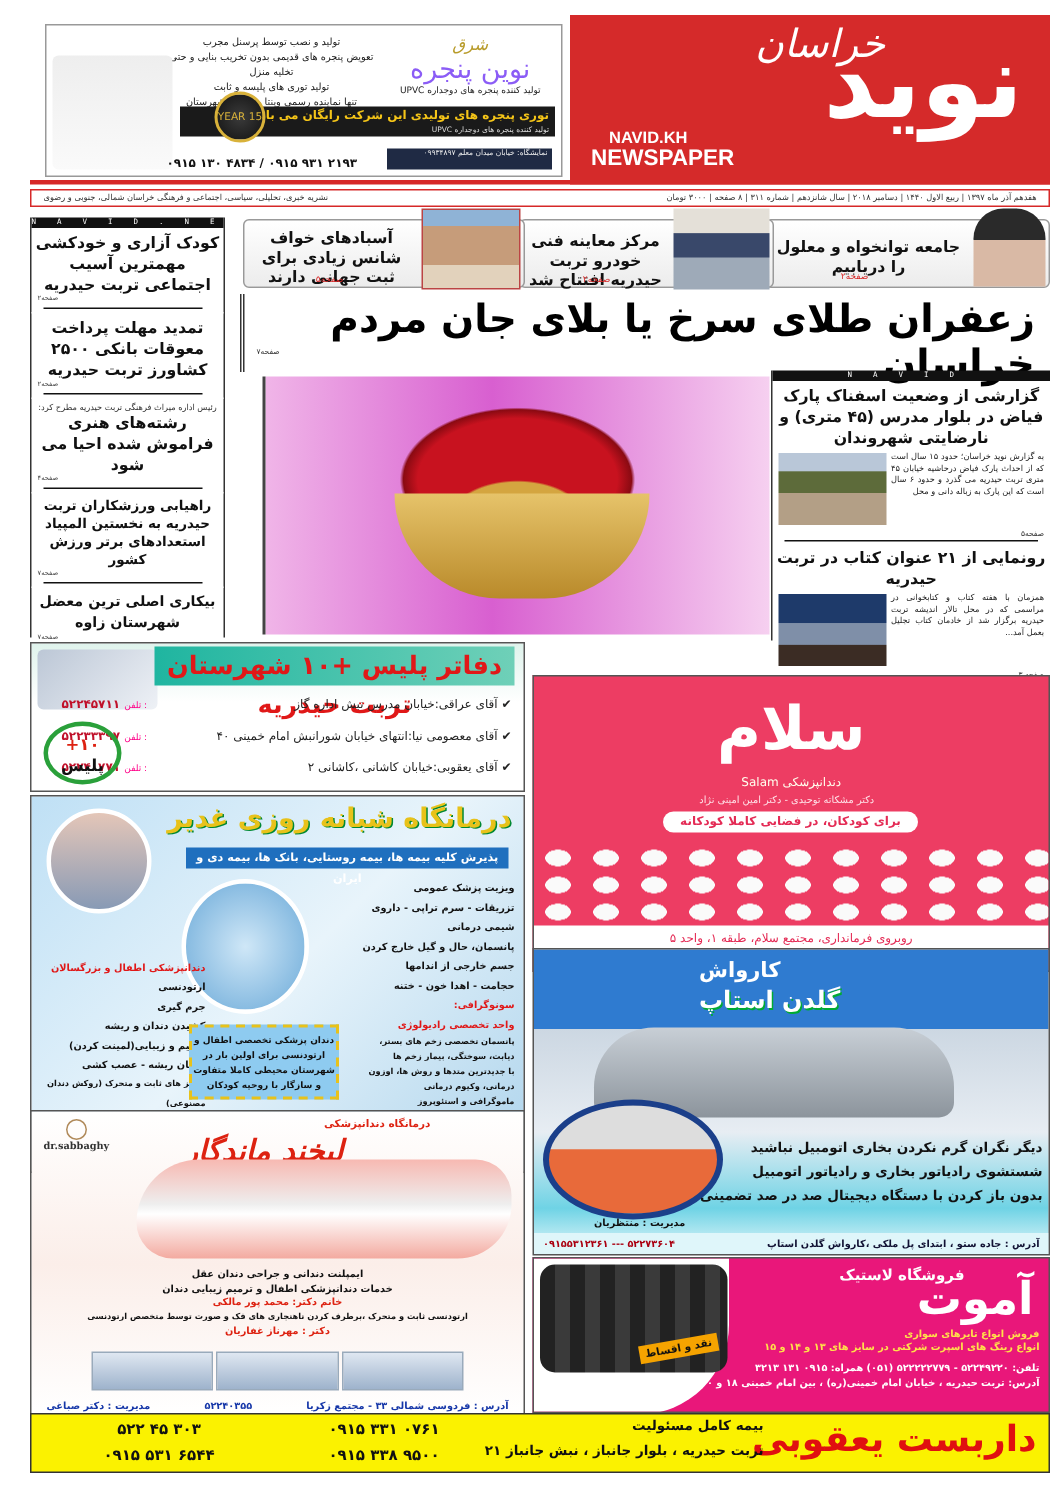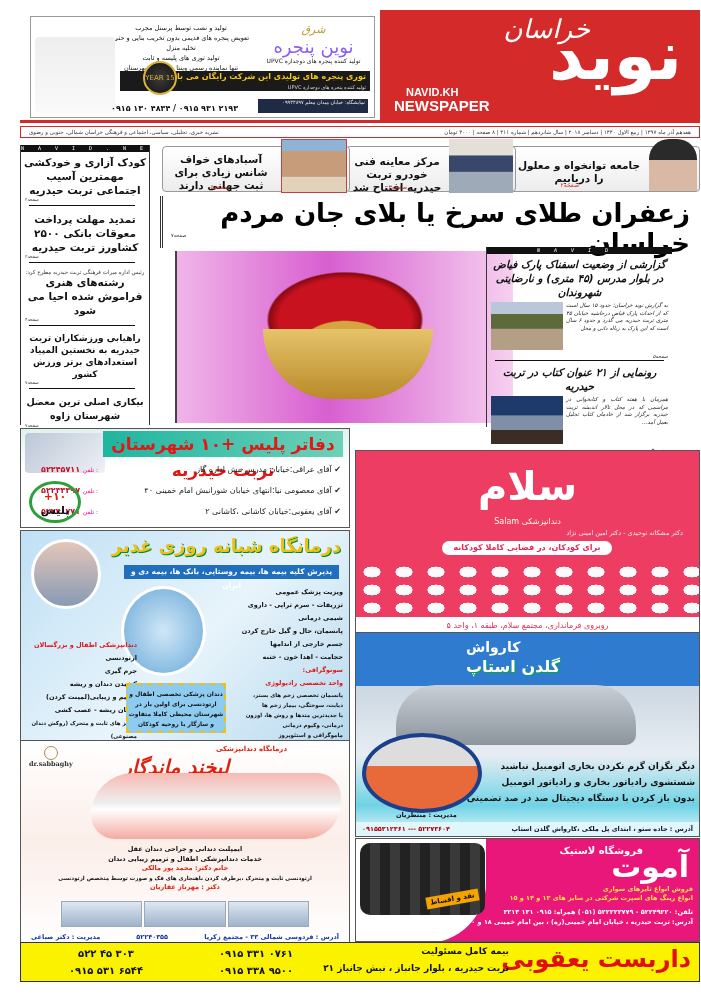--- a/index.html
+++ b/index.html
@@ -48,21 +48,21 @@
 
   
   #headline-wrap { left: 160px; top: 196px; width: 540px; height: 52px; border-left: 3px double #333; }
   #headline { position: absolute; right: 10px; top: 2px; font-size: 26px; font-weight: bold; color: #000; }
   #headline-page { position: absolute; left: 8px; top: 36px; font-size: 5px; color: #333; }
 
   #saffron-photo { left: 175px; top: 251px; width: 338px; height: 172px; background: radial-gradient(ellipse at 50% 55%, #d4a540 0 18%, transparent 19%), radial-gradient(ellipse at 50% 40%, #c8121f 0 28%, #8a0a12 32%, transparent 33%), linear-gradient(90deg,#f0b5e8,#d85fd0 45%,#f6d0f0); border-left: 2px solid #444; }
   .bowl { position: absolute; left: 86px; top: 78px; width: 170px; height: 70px; border-radius: 0 0 85px 85px; background: linear-gradient(#e6c36a,#b98a2a); }
 
   
-  #news-col { left: 486px; top: 247px; width: 186px; height: 180px; border-left: 1px solid #333; font-style: italic; }
+  #news-col { left: 514px; top: 247px; width: 186px; height: 180px; border-left: 1px solid #333; }
   .nc-title { font-size: 10.5px; font-weight: bold; line-height: 14px; text-align: center; color: #111; padding: 3px 2px 0; }
   .nc-body { display: flex; direction: rtl; padding: 3px 4px; gap: 3px; }
   .nc-text { font-size: 5.5px; line-height: 7.5px; color: #222; flex: 1; text-align: justify; }
   .nc-photo { width: 72px; height: 48px; flex: none; }
   .nc-page { font-size: 5px; color: #333; padding-right: 4px; }
   .nc-rule { height: 1px; background: #111; margin: 1px 8px; }
 
   
   .ad { position: absolute; border: 1px solid #555; overflow: hidden; }
   #ad-police { left: 20px; top: 428px; width: 330px; height: 100px; background: linear-gradient(#dff3ec,#ffffff 40%,#fff); }
@@ -70,21 +70,21 @@
   .police-row { position: absolute; right: 8px; width: 300px; height: 14px; font-size: 8px; line-height: 14px; color: #222; display: flex; justify-content: space-between; }
   .police-row .ph { color: #c0102a; font-weight: bold; direction: ltr; }
   .police-row .ph i { color: #f08; font-style: normal; font-weight: normal; font-size: 6px; }
   .police-badge { position: absolute; left: 8px; top: 52px; width: 52px; height: 42px; border: 3px solid #2aa03a; border-radius: 50%; text-align: center; font-weight: bold; font-size: 11px; line-height: 14px; padding-top: 6px; color: #111; }
   .police-badge b { color: #d21; display: block; }
   .police-keyboard { position: absolute; left: 4px; top: 4px; width: 80px; height: 40px; background: linear-gradient(135deg,#bcc7d6,#eef1f6); border-radius: 4px; }
 
   #ad-salam { left: 355px; top: 430px; width: 345px; height: 198px; background: #ed3d63; margin-top: 20px; }
   .salam-logo { position: absolute; left: 0; right: 0; top: 12px; text-align: center; font-size: 40px; font-weight: bold; color: #fff; }
   .salam-sub { position: absolute; left: 0; right: 0; top: 66px; text-align: center; font-size: 8px; color: #ffe; }
-  .salam-doctors { position: absolute; left: 0; right: 16px; top: 78px; text-align: right; font-size: 6.5px; color: #ffe4ea; }
+  .salam-doctors { position: absolute; left: 0; right: 6px; top: 78px; text-align: center; font-size: 6.5px; color: #ffe4ea; }
   .salam-pill { position: absolute; left: 86px; top: 90px; width: 170px; height: 14px; background: #fff; border-radius: 8px; color: #e42b55; font-size: 8px; text-align: center; line-height: 14px; font-weight: bold; }
   .salam-teeth { position: absolute; left: 0; right: 0; top: 112px; height: 55px; background-image: radial-gradient(ellipse 14px 9px at center, #fafafa 60%, transparent 62%); background-size: 32px 18px; }
   .salam-footer { position: absolute; left: 0; right: 0; bottom: 0; height: 30px; background: #fff; color: #e42b55; font-size: 8px; text-align: center; line-height: 13px; padding-top: 2px; }
 
   #ad-ghadir { left: 20px; top: 530px; width: 330px; height: 252px; background: linear-gradient(135deg,#bfe0f5,#e8f4fb 50%,#aed4ec); }
   .ghadir-title { position: absolute; right: 8px; top: 4px; font-size: 18px; font-weight: bold; color: #e8c21a; text-shadow: 1px 1px 0 #083; }
   .ghadir-band { position: absolute; right: 10px; top: 34px; width: 215px; height: 14px; background: #1f6fbe; color: #fff; font-size: 7.5px; text-align: center; line-height: 14px; font-weight: bold; }
   .ghadir-list { position: absolute; right: 6px; top: 55px; width: 108px; font-size: 6.5px; line-height: 13px; color: #111; font-weight: bold; }
   .ghadir-list .red { color: #e01818; }
   .ghadir-dental { position: absolute; left: 6px; top: 108px; width: 110px; font-size: 6.5px; line-height: 13px; color: #111; font-weight: bold; }

